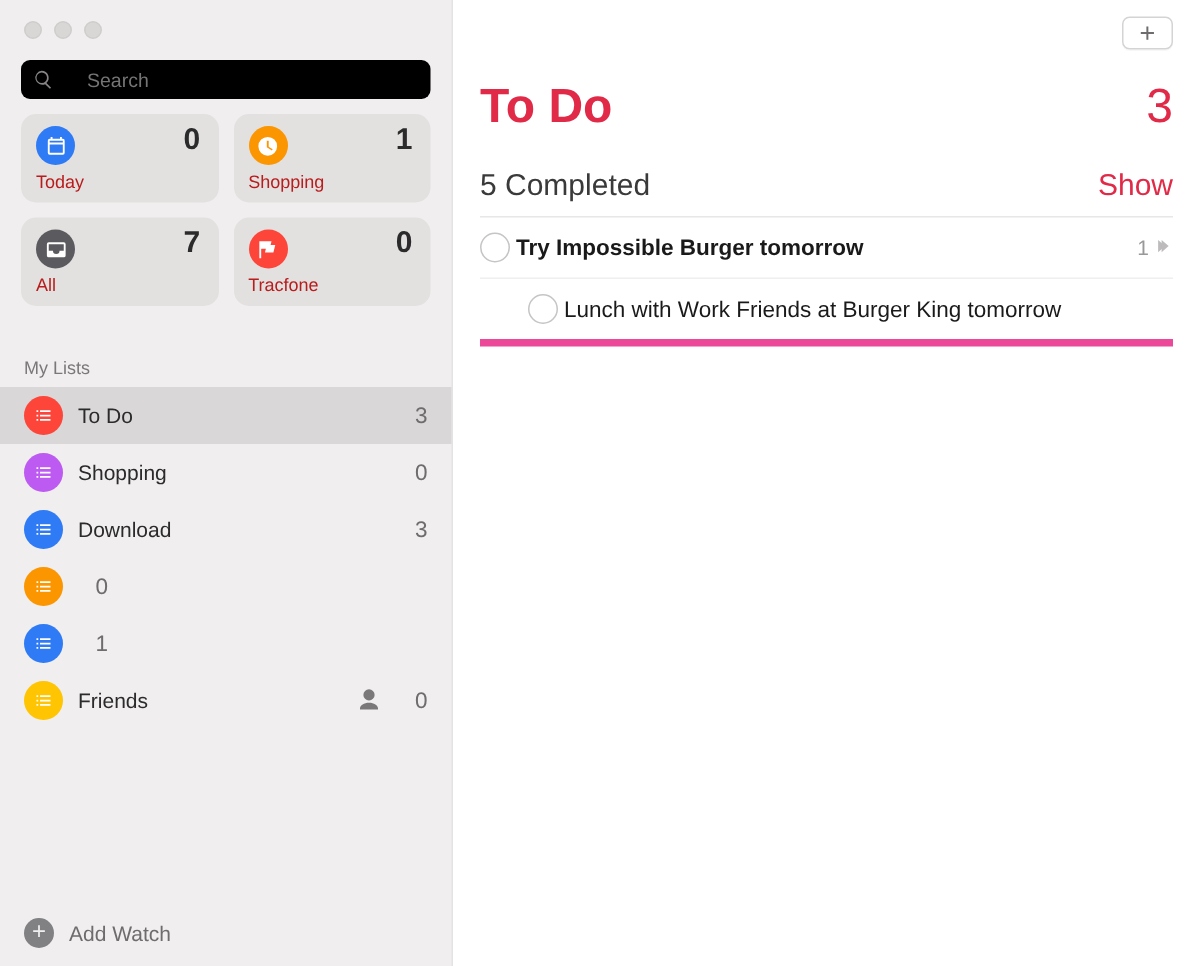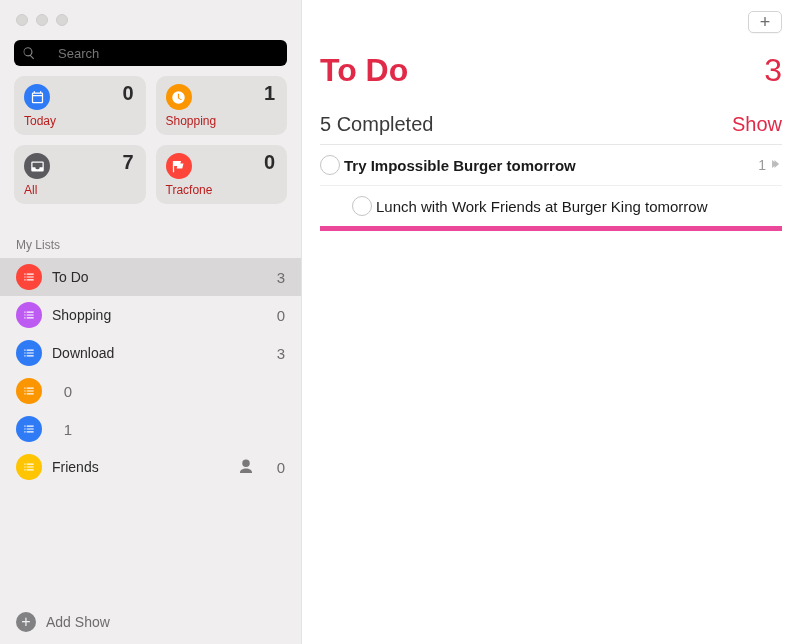--- a/index.html
+++ b/index.html
@@ -282,21 +282,21 @@
           </svg>
         </span>
         <span class="row-count">0</span>
       </div>
     </div>
 
   <div class="sidebar-spacer"></div>
 
   <div class="add-list">
     <div class="plus-circ">+</div>
-    <span>Add Show</span>
+    <span>Add Watch</span>
   </div>
 </aside>
 
 <main class="main">
   <div class="toolbar">
     <div class="add-btn">
       <span>+</span>
     </div>
   </div>
 

